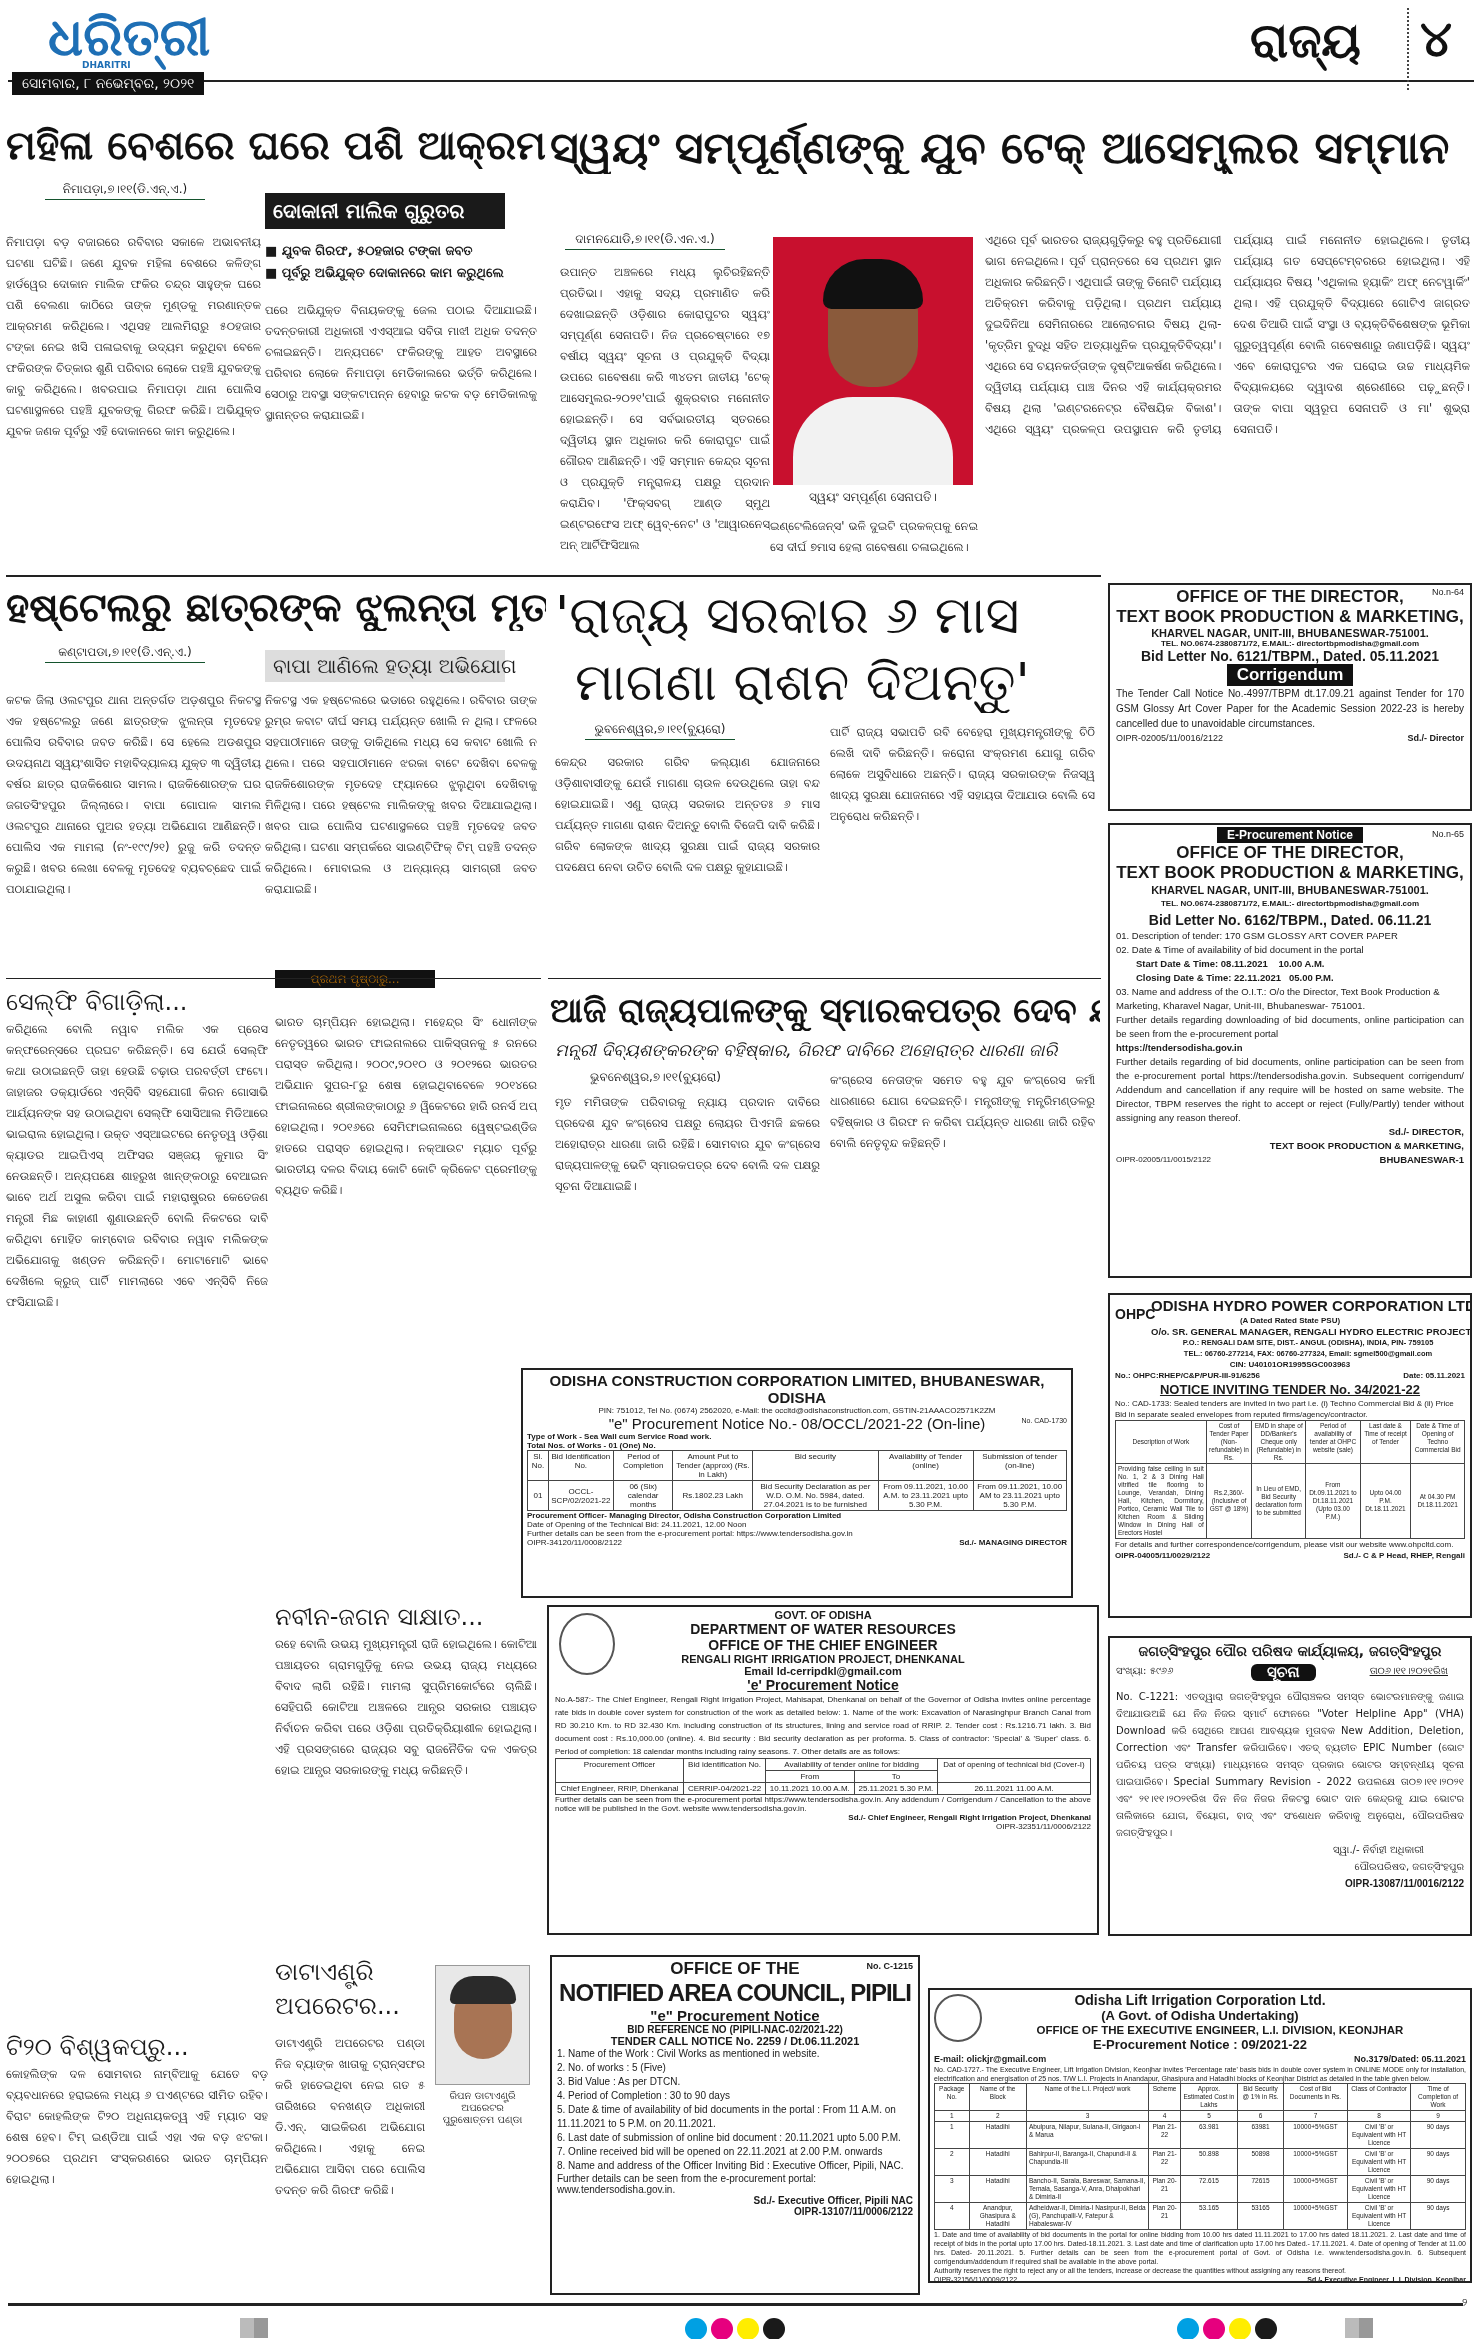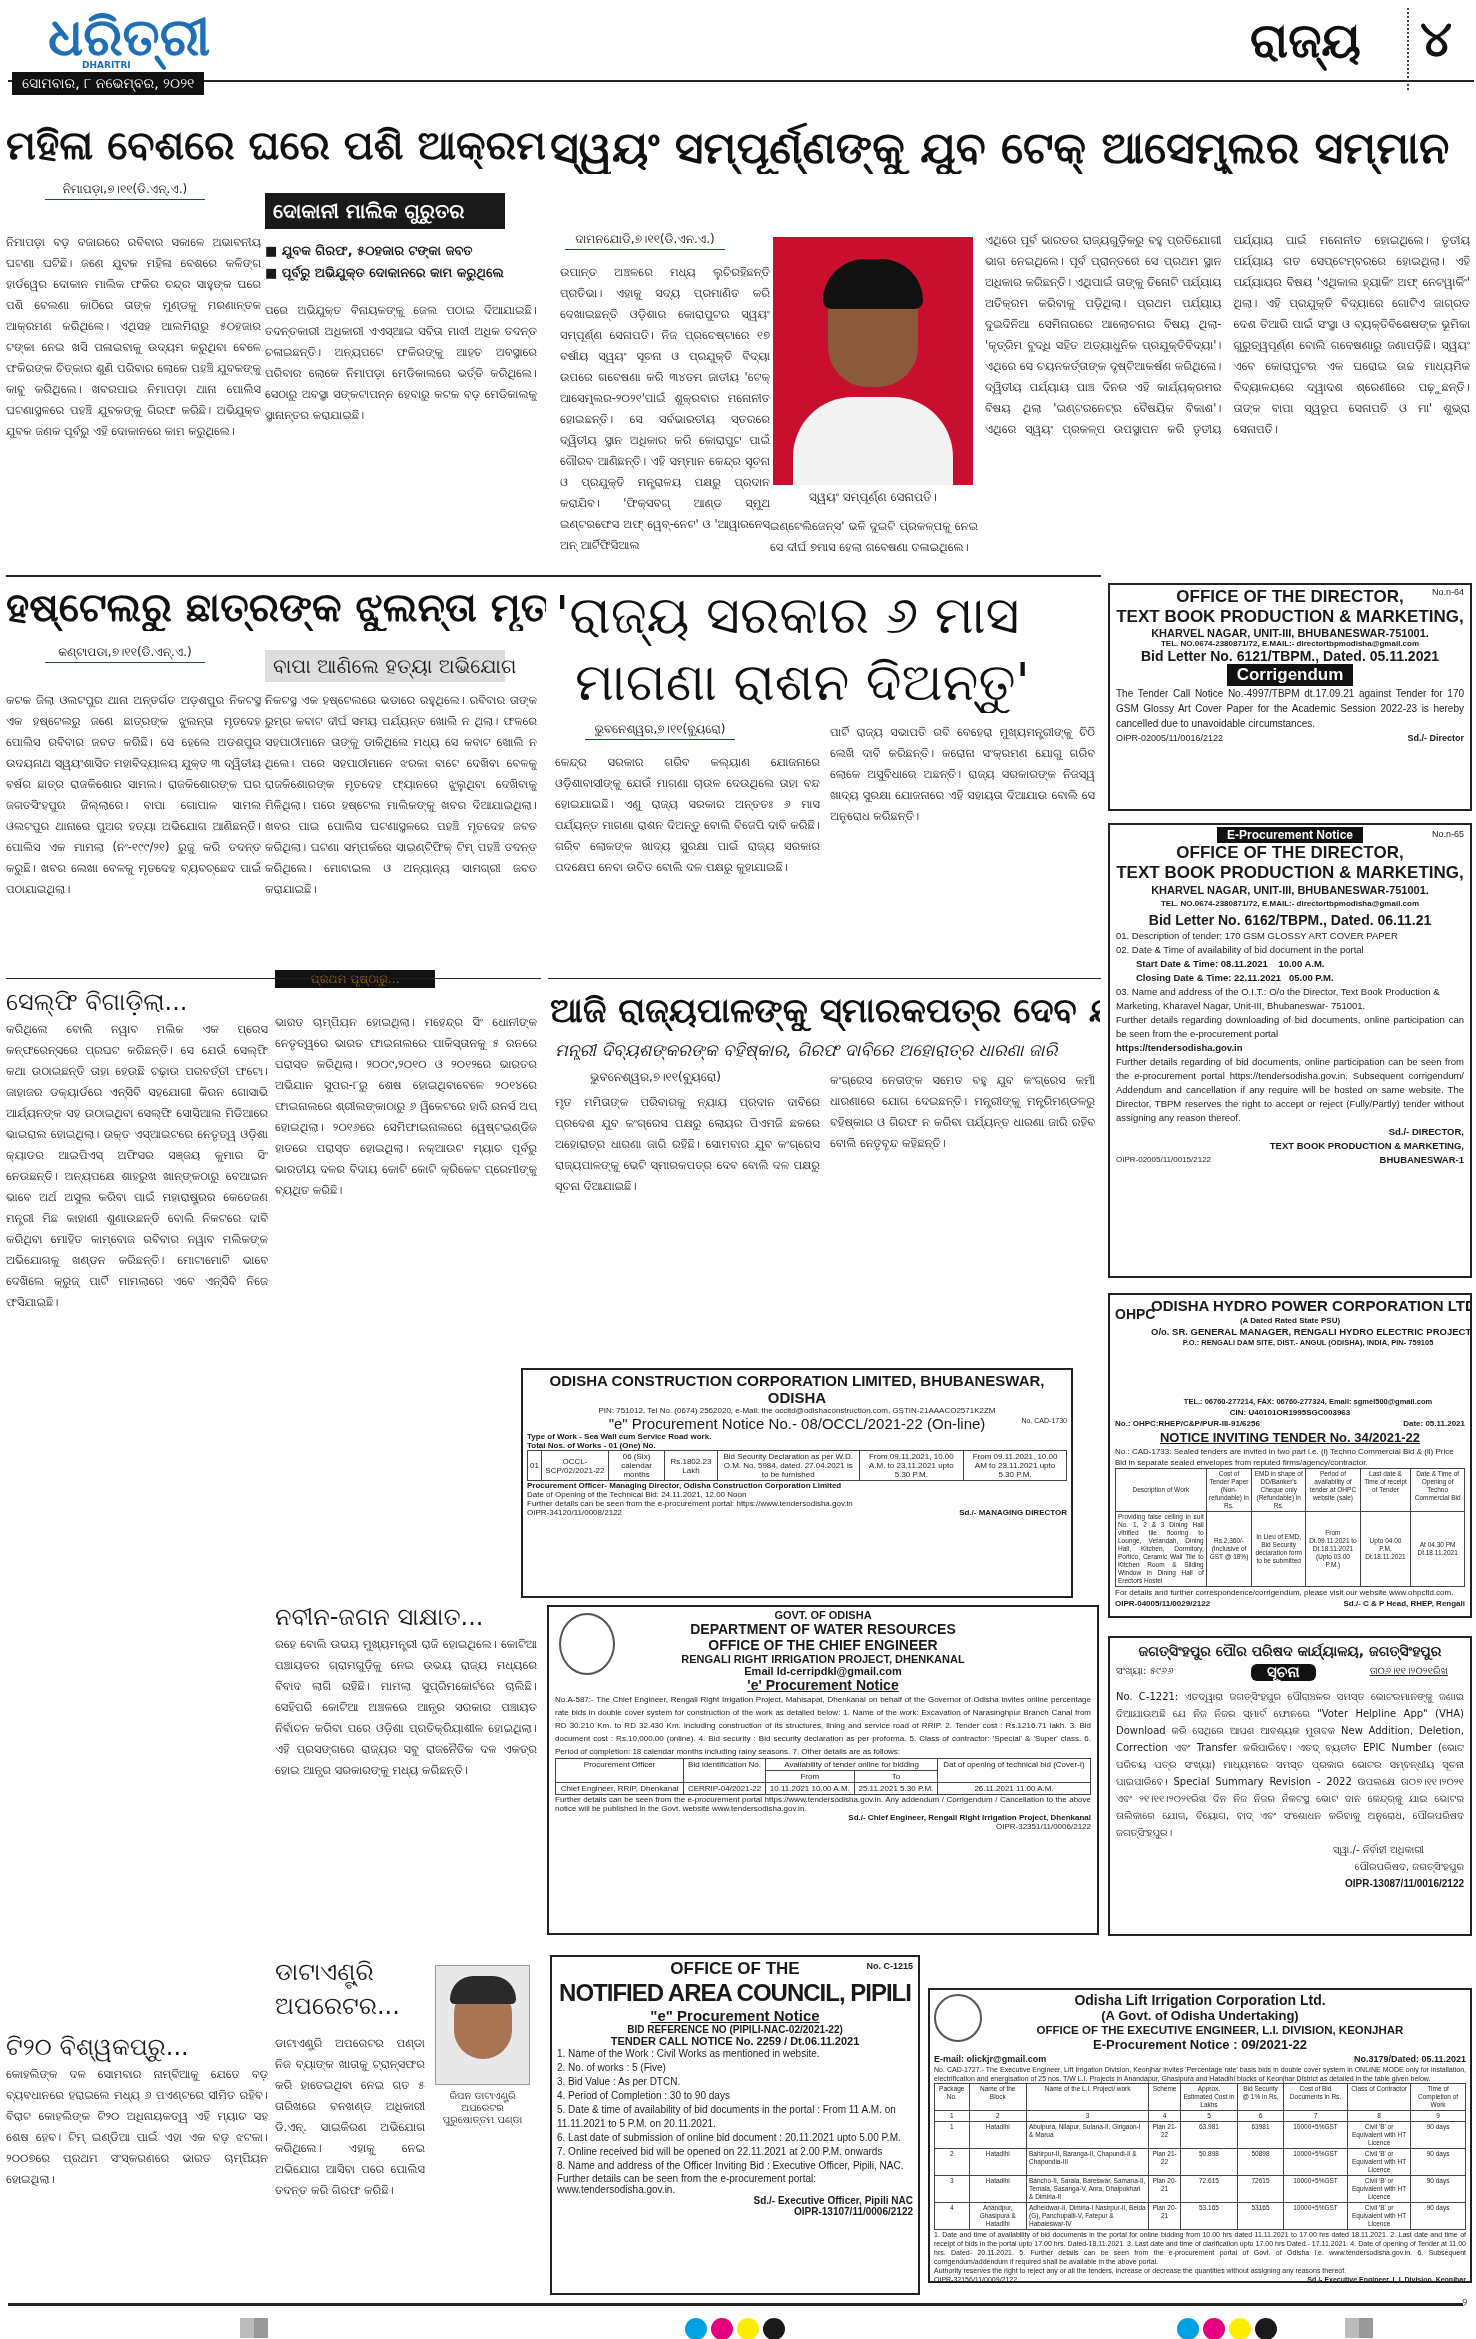--- a/index.html
+++ b/index.html
@@ -109,20 +109,29 @@
   <div class="center cond" style="font-size:15px;">ODISHA CONSTRUCTION CORPORATION LIMITED, BHUBANESWAR, ODISHA</div>
   <div class="center" style="font-size:8px;">PIN: 751012, Tel No. (0674) 2562020, e-Mail: the occltd@odishaconstruction.com, GSTIN-21AAACO2571K2ZM</div>
   <div style="position:relative;">
     <div class="center" style="font-size:15px;">"e" Procurement Notice No.- 08/OCCL/2021-22 (On-line)</div>
     <div style="position:absolute;right:0;top:2px;font-size:7px;">No. CAD-1730</div>
   </div>
   <div style="font-weight:bold;font-size:8px;">Type of Work   -  Sea Wall cum Service Road work.</div>
   <div style="font-weight:bold;font-size:8px;">Total Nos. of Works -  01 (One) No.</div>
   <table style="font-size:8px;font-weight:bold;">
     <tbody>
+        <tr>
+      <th>Sl. No.</th>
+          <th>Bid Identification No.</th>
+          <th>Period of Completion</th>
+          <th>Amount Put to Tender (approx) (Rs. in Lakh)</th>
+          <th>Bid security</th>
+          <th>Availability of Tender (online)</th>
+          <th>Submission of tender (on-line)</th>
+    </tr>
     <tr>
       <td style="vertical-align:middle">01</td>
           <td style="vertical-align:middle">OCCL-SCP/02/2021-22</td>
           <td style="vertical-align:middle">06 (Six) calendar months</td>
           <td style="vertical-align:middle">Rs.1802.23 Lakh</td>
           <td>Bid Security Declaration as per W.D. O.M. No. 5984, dated. 27.04.2021 is to be furnished</td>
           <td style="vertical-align:middle">From 09.11.2021, 10.00 A.M. to 23.11.2021 upto 5.30 P.M.</td>
           <td>From 09.11.2021, 10.00 AM to 23.11.2021 upto 5.30 P.M.</td>
     </tr>
   </tbody>
@@ -233,21 +242,21 @@
     <span>BHUBANESWAR-1</span>
   </div>
 </div>
 
 <div class="abs box" style="left:1108px;top:1293px;width:364px;height:325px;padding:2px 5px;font-size:8px;line-height:11px;">
   <div style="position:absolute;left:5px;top:14px;font-size:14px;font-weight:bold;font-family:'Liberation Sans',sans-serif;">OHPC</div>
   <div class="center cond" style="font-size:15px;line-height:18px;padding-left:36px;white-space:nowrap;">ODISHA HYDRO POWER CORPORATION LTD.</div>
   <div class="center" style="font-weight:bold;">(A Dated Rated State PSU)</div>
   <div class="center cond" style="font-size:9.5px;padding-left:36px;white-space:nowrap;">O/o. SR. GENERAL MANAGER, RENGALI HYDRO ELECTRIC PROJECT, RENGALI</div>
   <div class="center" style="font-weight:bold;padding-left:36px;white-space:nowrap;font-size:7.5px;">P.O.: RENGALI DAM SITE, DIST.- ANGUL (ODISHA), INDIA, PIN- 759105</div>
-  <div class="center" style="font-weight:bold;padding-left:36px;white-space:nowrap;font-size:7.5px;margin-top:48px;">TEL.: 06760-277214, FAX: 06760-277324, Email: sgmel500@gmail.com</div>
+  <div class="center" style="font-weight:bold;padding-left:36px;white-space:nowrap;font-size:7.5px;">TEL.: 06760-277214, FAX: 06760-277324, Email: sgmel500@gmail.com</div>
   <div class="center" style="font-weight:bold;">CIN: U40101OR1995SGC003963</div>
   <div style="display:flex;justify-content:space-between;font-weight:bold;">
     <span>No.: OHPC:RHEP/C&amp;P/PUR-III-91/6256</span>
     <span>Date: 05.11.2021</span>
   </div>
   <div class="center" style="font-size:13px;font-weight:bold;text-decoration:underline;line-height:17px;">NOTICE INVITING TENDER No. 34/2021-22</div>
   <div>No.: CAD-1733: Sealed tenders are invited in two part i.e. (i) Techno Commercial Bid &amp; (ii) Price Bid in separate sealed envelopes from reputed firms/agency/contractor.</div>
   <table style="font-size:6.5px;line-height:8px;">
     <tbody>
         <tr>

